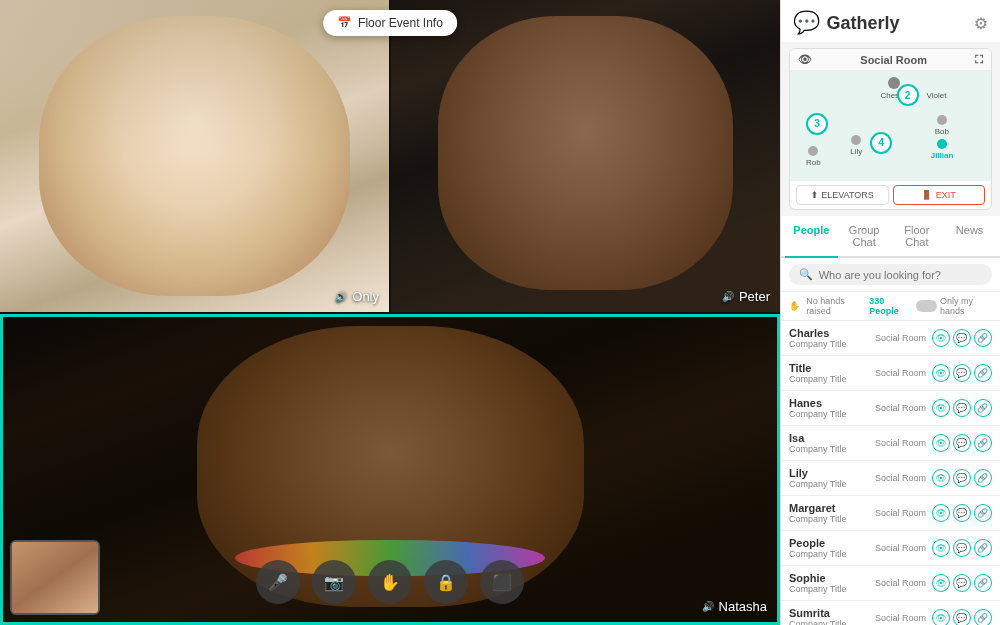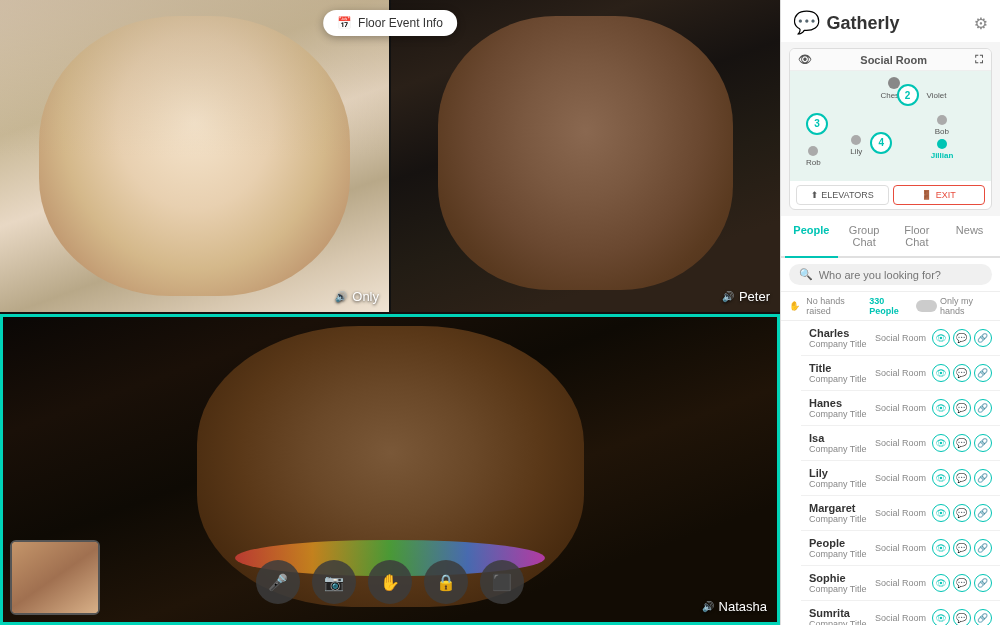--- a/index.html
+++ b/index.html
@@ -324,21 +324,20 @@
       background: #ccc;
       border-radius: 6px;
       position: relative;
     }
 
     
     .people-list {
       flex: 1;
       overflow-y: auto;
       background: white;
-      padding-left: 20px;
     }
 
     .person-row {
       display: flex;
       align-items: center;
       padding: 6px 8px;
       border-bottom: 1px solid #f0f0f0;
       gap: 6px;
     }
 

